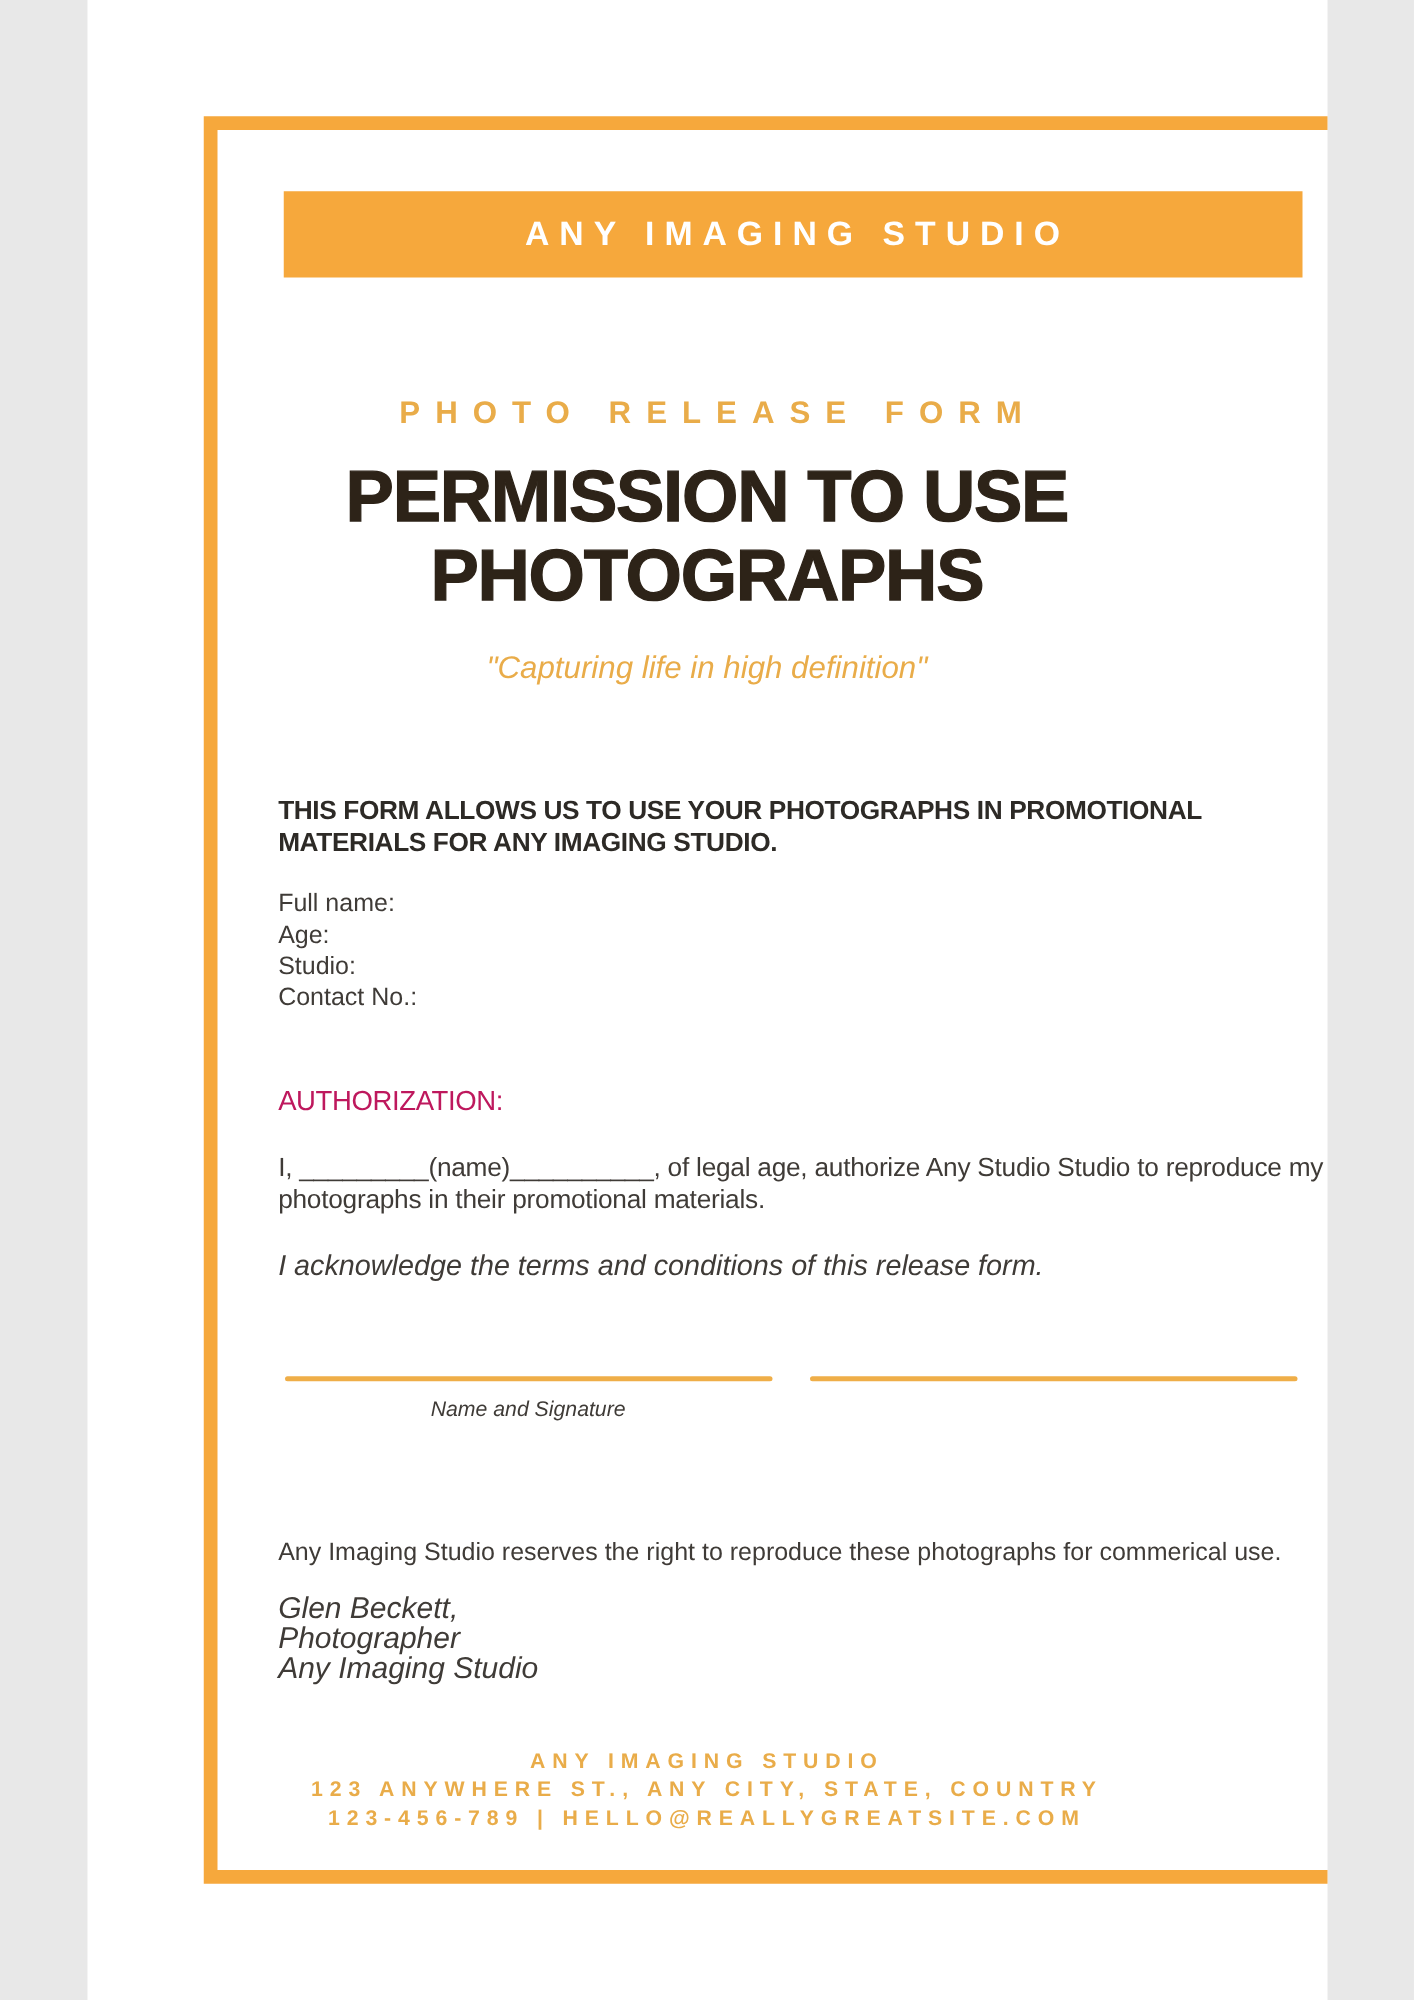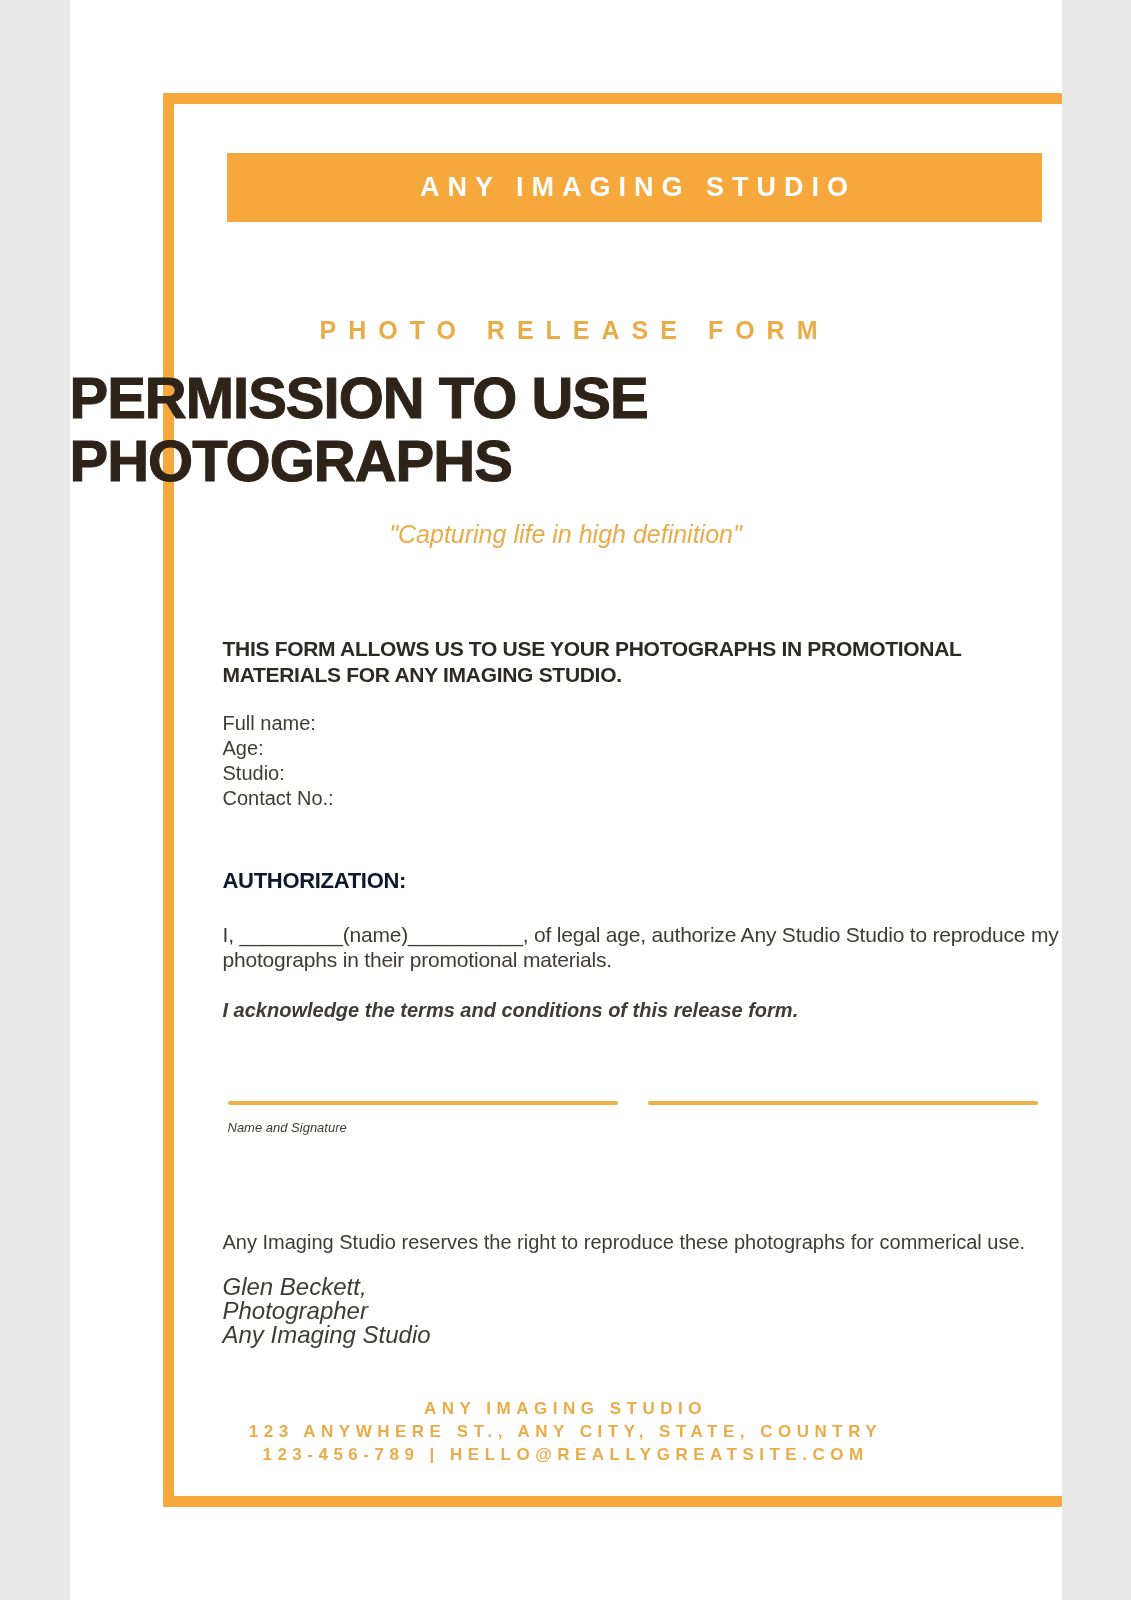--- a/index.html
+++ b/index.html
@@ -44,21 +44,21 @@
     color: var(--gold);
     font-size: 25px;
     font-weight: 600;
     letter-spacing: 12px;
     text-indent: 12px;
   }
 
   .main-title {
     position: absolute;
     left: 0; top: 366px; width: 100%;
-    text-align: left;
+    text-align: center;
     color: var(--dark);
     font-size: 58px;
     font-weight: 800;
     line-height: 63px;
     letter-spacing: -1px;
     -webkit-text-stroke: 1px var(--dark);
   }
 
   .tagline {
     position: absolute;
@@ -86,62 +86,62 @@
     left: 153px; top: 711px;
     color: #3f3b37;
     font-size: 20px;
     line-height: 25px;
     list-style: none;
   }
 
   .auth-heading {
     position: absolute;
     left: 153px; top: 868px;
-    color: #0f172a;
+    color: #be185d;
     font-size: 22px;
-    font-weight: bold;
+    font-weight: normal;
     letter-spacing: -0.3px;
   }
 
   .auth-statement {
     position: absolute;
     left: 153px; top: 922px;
     width: 840px;
     color: #3f3b37;
     font-size: 21px;
     line-height: 25px;
     letter-spacing: -0.2px;
   }
 
   .acknowledgement {
     position: absolute;
     left: 153px; top: 999px;
     color: #3f3b37;
-    font-size: 20px;
-    font-style: italic;
-    font-weight: bold;
+    font-size: 23px;
+    font-style: italic;
   }
 
   .signatures {
     position: absolute;
     left: 158px; top: 1101px;
     width: 810px;
     display: flex;
     justify-content: space-between;
   }
   .sig-block { width: 390px; }
   .sig-line {
     height: 4px;
     background: var(--gold-line);
     border-radius: 2px;
   }
   .sig-caption {
     margin-top: 12px;
-    color: #3f3b37;
-    font-size: 13px;
+    text-align: center;
+    color: #3f3b37;
+    font-size: 17px;
     font-style: italic;
     line-height: 22px;
   }
 
   .notice {
     position: absolute;
     left: 153px; top: 1231px;
     width: 830px;
     color: #3f3b37;
     font-size: 20px;

